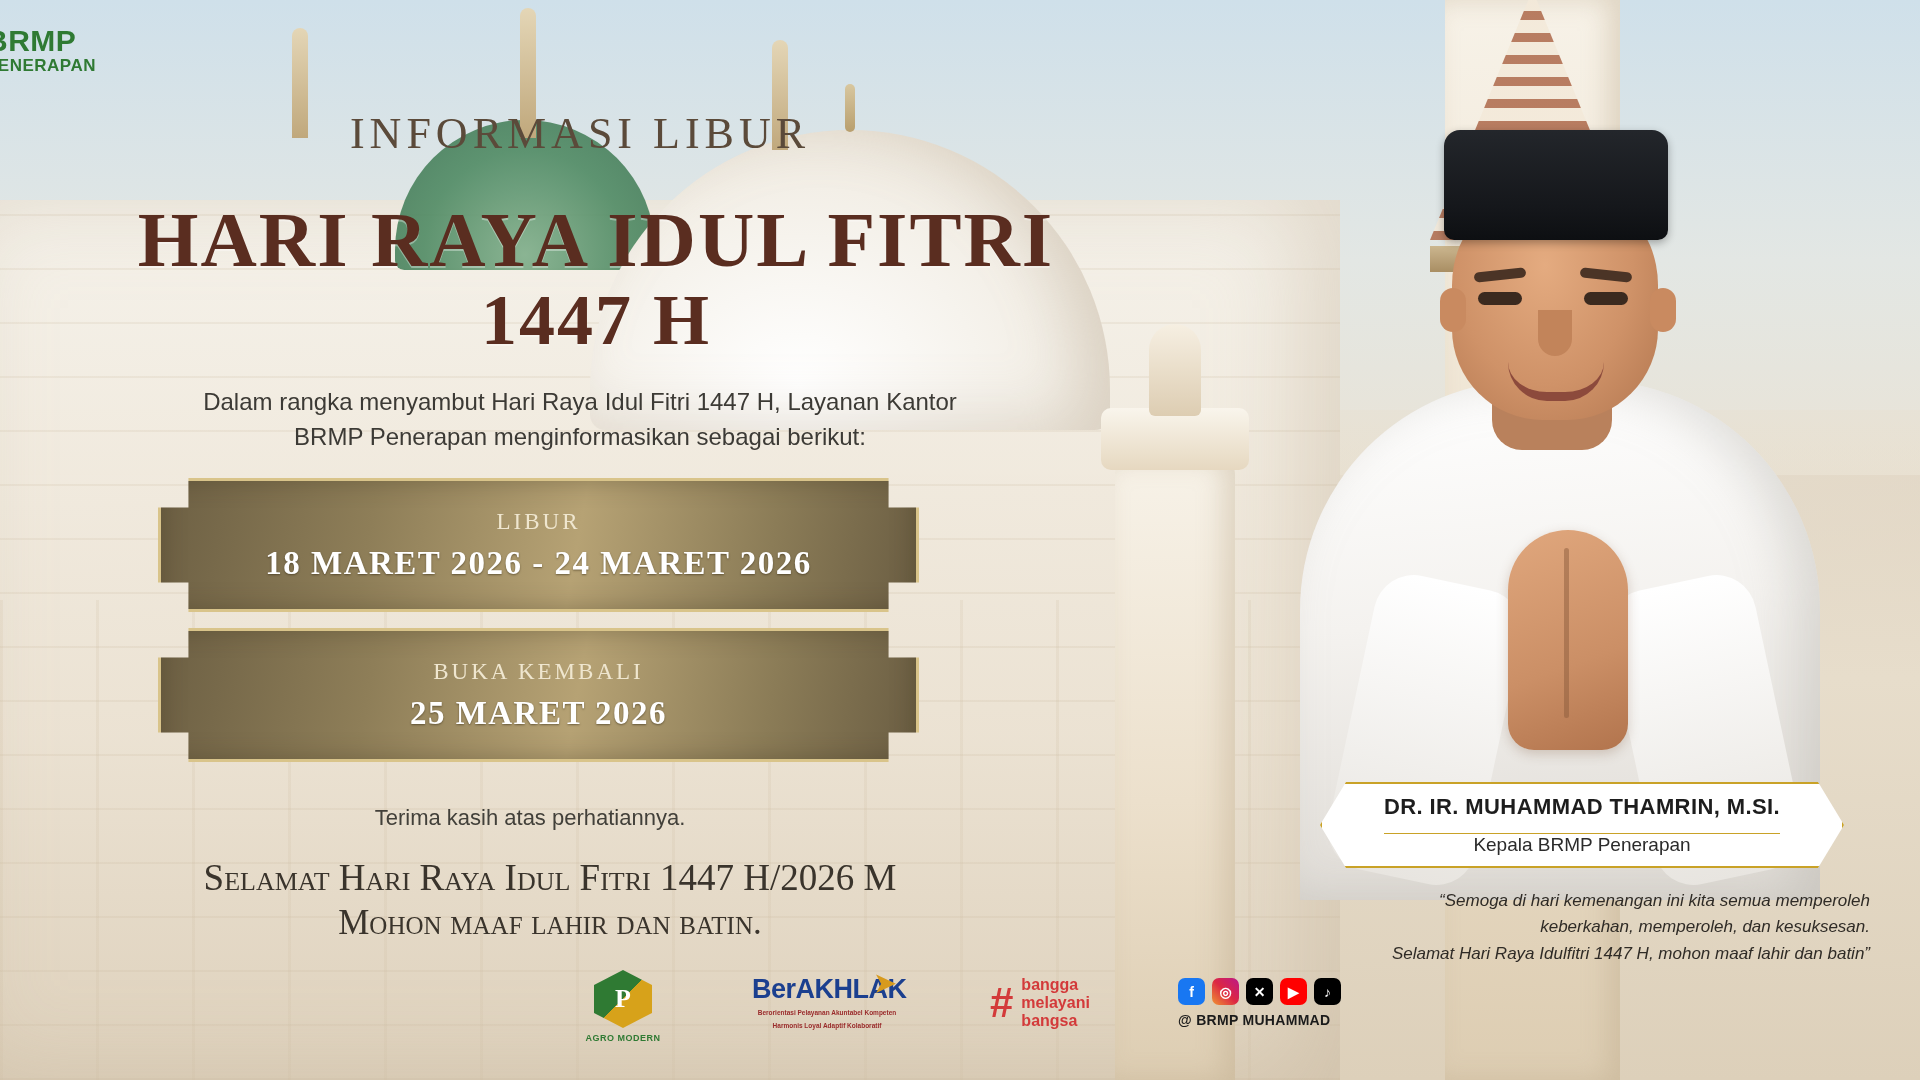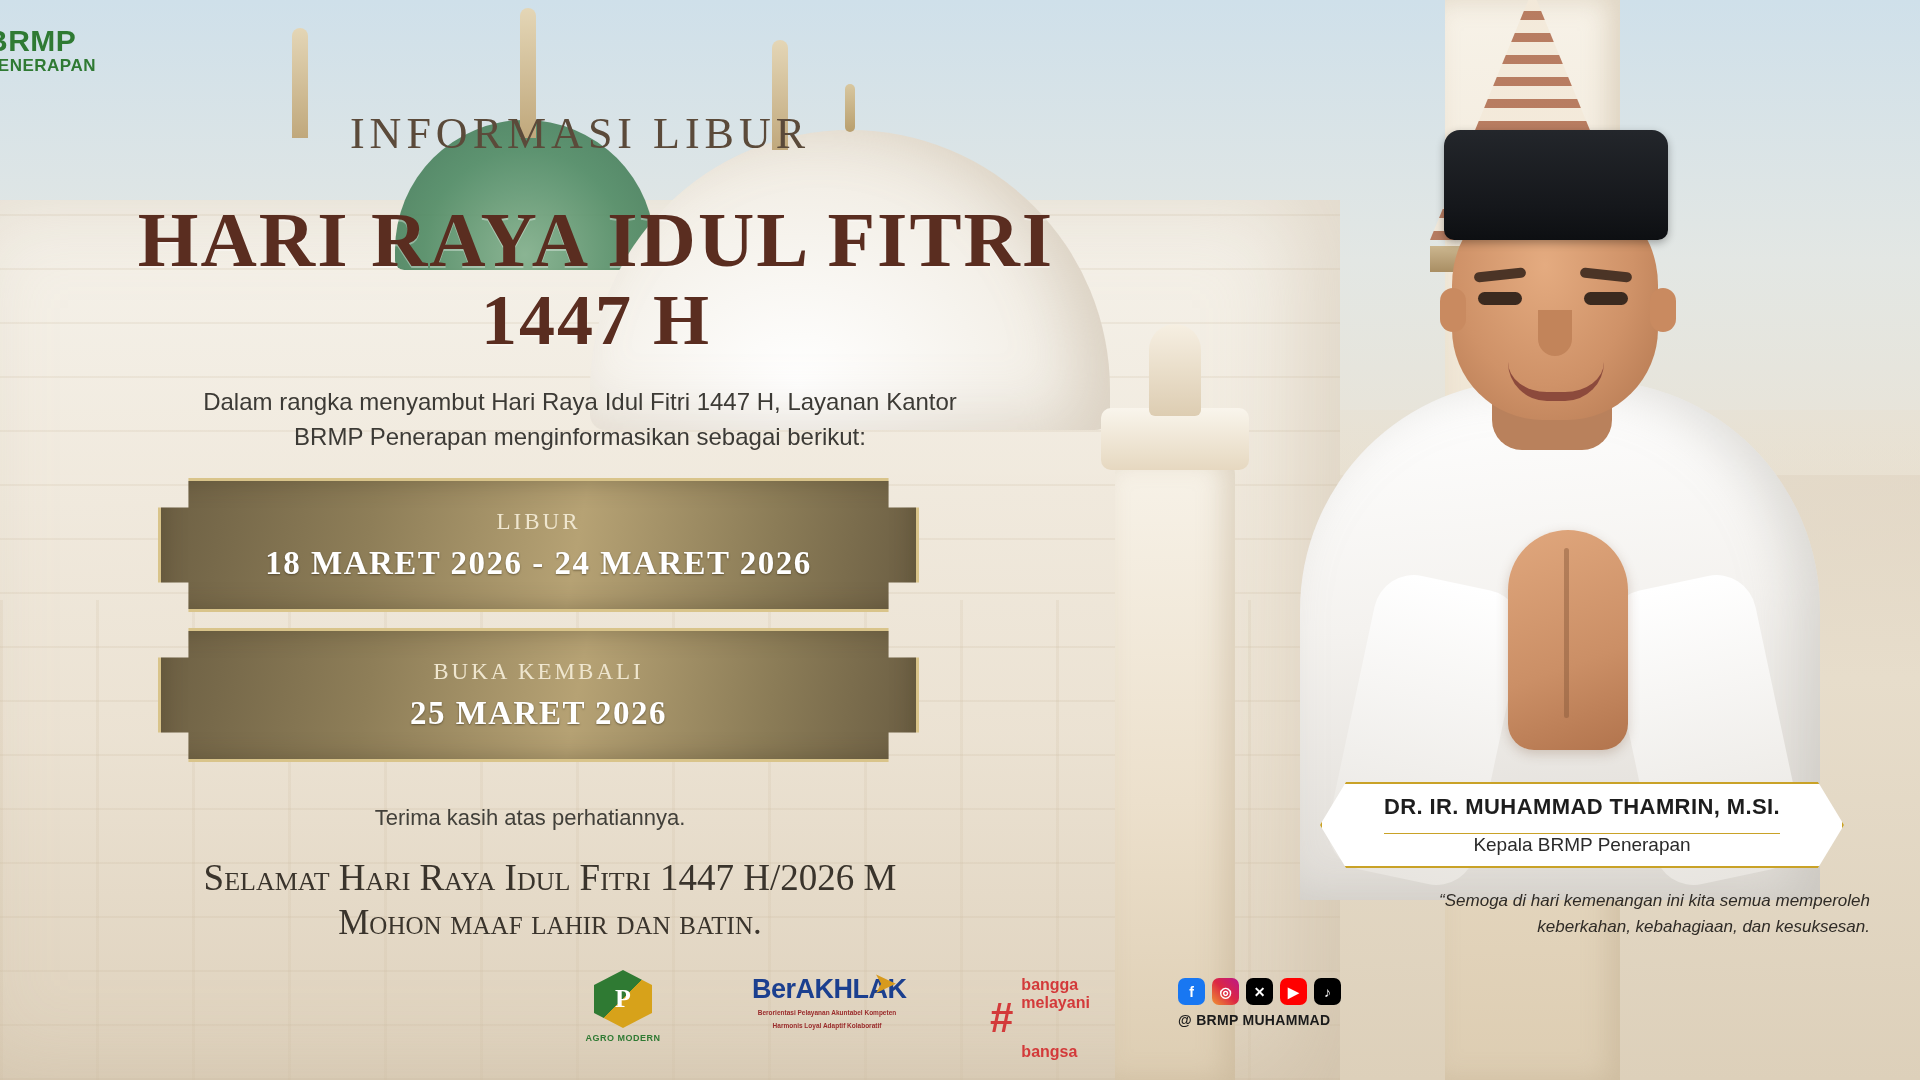--- a/index.html
+++ b/index.html
@@ -440,21 +440,21 @@
     position: absolute; left: 990px; top: 12px;
     width: 180px;
     display: flex; align-items: center; gap: 8px;
   }
   .bangga-hash {
     font-size: 42px; font-weight: bold; color: #d33a3a; line-height: .9;
   }
   .bangga-words { line-height: 1.12; }
   .bangga-words .w1 { font-size: 16px; font-weight: bold; color: #d33a3a; }
   .bangga-words .w2 { font-size: 16px; font-weight: bold; color: #d33a3a; }
-  .bangga-words .w3 { font-size: 16px; font-weight: bold; color: #d33a3a; margin-top: 31px; }
+  .bangga-words .w3 { font-size: 16px; font-weight: bold; color: #d33a3a; }
 
   .social {
     position: absolute; left: 1178px; top: 14px;
     width: 200px;
   }
   .social-icons { display: flex; gap: 7px; }
   .sicon {
     width: 27px; height: 27px; border-radius: 7px;
     display: flex; align-items: center; justify-content: center;
     color: #fff; font-size: 14px; font-weight: bold;
@@ -551,21 +551,22 @@
     </div>
   </div>
 
   <div class="name-banner">
     <div class="nm">DR. IR. MUHAMMAD THAMRIN, M.SI.</div>
     <div class="role">Kepala BRMP Penerapan</div>
   </div>
 
   <div class="quote">
     <div>“Semoga di hari kemenangan ini kita semua memperoleh</div>
-    <div>keberkahan, kebahagiaan, dan kesuksesan.</div>
+    <div>keberkahan, memperoleh, dan kesuksesan.</div>
+    <div>Selamat Hari Raya Idulfitri 1447 H, mohon maaf lahir dan batin”</div>
   </div>
 
   <div class="footer">
 
     <div class="logo-agro">
       <div class="agro-mark">P</div>
       <div class="agro-text">AGRO MODERN</div>
     </div>
 
     <div class="logo-berakhlak">

